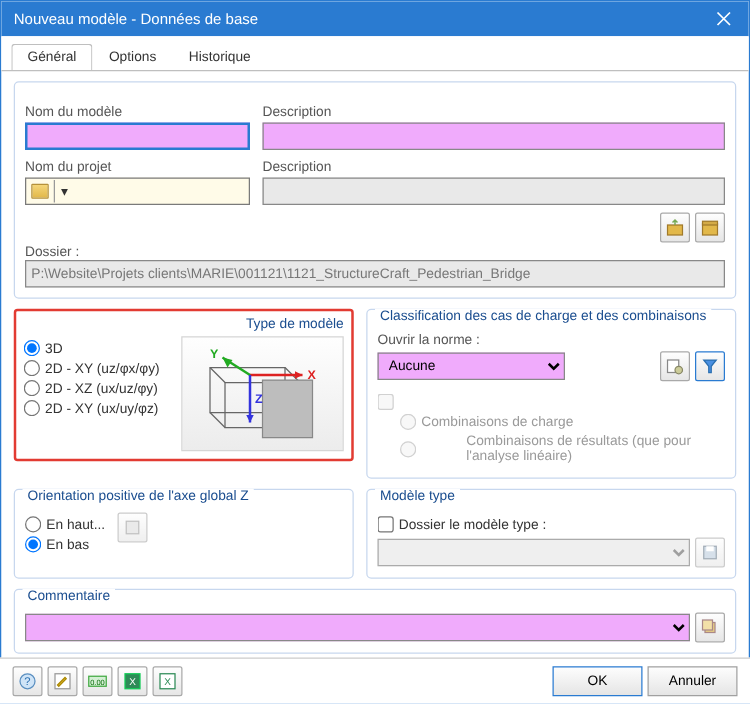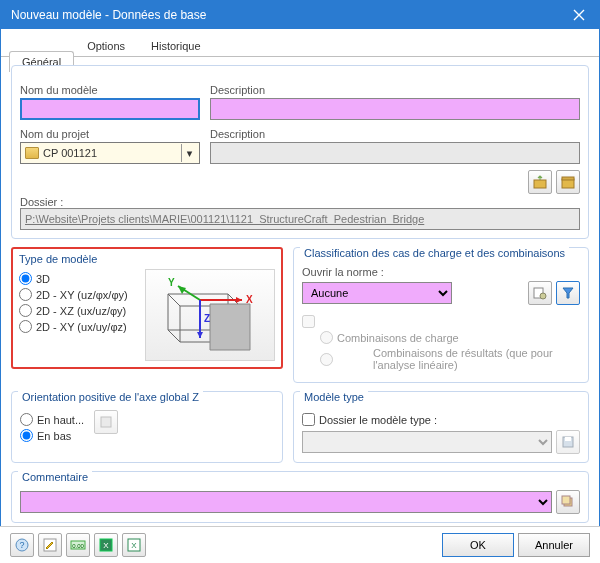--- a/index.html
+++ b/index.html
@@ -44,21 +44,21 @@
     border-bottom: none;
     cursor: pointer;
     margin-right: 0;
   }
   .tab.active {
     border-color: #bfbfbf;
     background: #fff;
     border-top-left-radius: 3px;
     border-top-right-radius: 3px;
     position: relative;
-    top: 16px;
+    top: 0;
   }
   .content {
     padding: 8px 10px 0 10px;
   }
   .group {
     border: 1px solid #c7d7ee;
     border-radius: 4px;
     padding: 18px 8px 8px 8px;
     position: relative;
     margin-bottom: 8px;
@@ -138,20 +138,21 @@
     border: 2px solid #e23b32;
     border-radius: 3px;
     padding: 4px 6px 6px 6px;
     position: relative;
     margin-bottom: 8px;
   }
   .fs-modeltype .legend {
     color:#1a4d8f;
     font-size:11px;
     margin-bottom:4px;
+    text-align:right;
   }
   .model-body { display:flex; gap:6px; }
   .radios { width: 120px; }
   .preview {
     flex:1;
     height: 92px;
     border: 1px solid #d5d5d5;
     background: linear-gradient(#fefefe,#ececec);
     display:flex;align-items:center;justify-content:center;
     position:relative;
@@ -217,21 +218,20 @@
         <label class="field-label">Description</label>
         <input type="text" value="" style="">
       </div>
     </div>
 
     <div class="row" style="margin-top:8px;">
       <div class="col" style="flex:0 0 180px;">
         <label class="field-label">Nom du projet</label>
         <div class="project-select">
           <span class="folder-icon"></span>
-          <span class="txt">CP 001121</span>
           <span class="dropdown-arrow">▾</span>
         </div>
       </div>
       <div class="col">
         <label class="field-label">Description</label>
         <input type="text" class="readonly" readonly="" value="" style="">
       </div>
     </div>
 
     <div style="display:flex;justify-content:flex-end;gap:4px;margin-top:6px;">
@@ -244,21 +244,21 @@
       <div class="icon-btn">
         <svg width="14" height="14" viewBox="0 0 14 14">
             <rect x="1" y="4" width="12" height="9" fill="#e2b84a" stroke="#a17a2a"></rect>
             <rect x="1" y="2" width="12" height="3" fill="#d4ab47" stroke="#a17a2a"></rect>
           </svg>
       </div>
     </div>
 
     <div style="margin-top:2px;">
       <label class="field-label">Dossier :</label>
-      <input type="text" class="readonly" readonly="" style="width: 100%; text-decoration: underline;" value="P:\Website\Projets clients\MARIE\001121\1121_StructureCraft_Pedestrian_Bridge">
+      <input type="text" class="readonly" readonly="" style="width: 100%;" value="P:\Website\Projets clients\MARIE\001121\1121_StructureCraft_Pedestrian_Bridge">
     </div>
   </div>
 
   <div class="row">
     <div style="flex:0 0 272px;">
       <div class="fs-modeltype">
         <div class="legend">Type de modèle</div>
         <div class="model-body">
           <div class="radios">
             <div class="radio-row">

